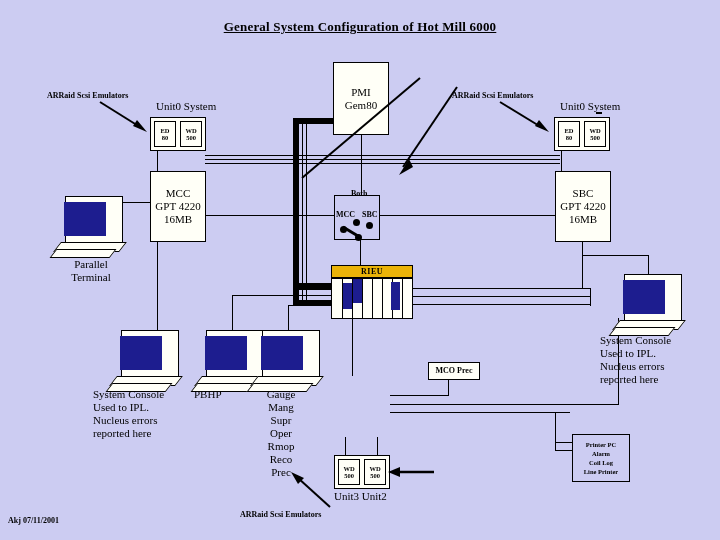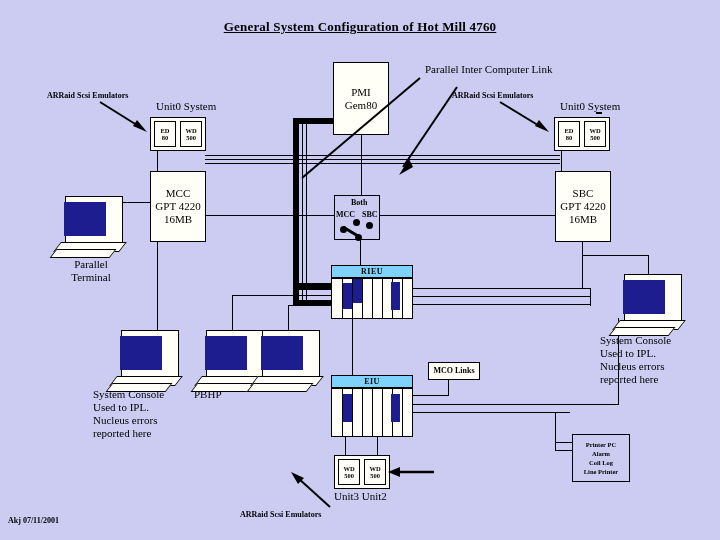--- a/index.html
+++ b/index.html
@@ -58,21 +58,21 @@
   .drive{
     background:#fffff7;border:1.2px solid #000;box-sizing:border-box;
     width:22px;height:26px;
     display:flex;flex-direction:column;align-items:center;justify-content:center;
     font-size:6.5px;line-height:7.5px;font-weight:bold;
   }
   
   .rack{position:absolute;}
   .rack .head{
     position:absolute;left:0;top:0;height:13px;
-    background:#7dd3fc;border:1.5px solid #000;box-sizing:border-box;
+    background:#eab308;border:1.5px solid #000;box-sizing:border-box;
     display:flex;align-items:center;justify-content:center;
     font-size:8px;font-weight:bold;letter-spacing:.5px;
   }
   .rack .body{
     position:absolute;left:0;
     background:#fffff7;border:1.5px solid #000;box-sizing:border-box;
   }
   .rack .slot{position:absolute;top:0;bottom:0;width:1.2px;background:#000;}
   .card{position:absolute;background:#1d1d8f;}
   
@@ -82,21 +82,21 @@
     display:flex;flex-direction:column;align-items:center;justify-content:center;
     font-size:6.5px;line-height:8px;font-weight:bold;text-align:center;
   }
   .arrowsvg{position:absolute;overflow:visible;}
 </style>
 </head>
 <body>
 
 <div id="stage">
 
-  <div class="abs lbl" id="title">General System Configuration of Hot Mill 4760</div>
+  <div class="abs lbl" id="title">General System Configuration of Hot Mill 6000</div>
 
   <div class="abs line vline" style="left:361px;top:135px;height:66px;"></div>
 
   <div class="abs thick" style="left:293px;top:118px;width:40px;height:6px;"></div>
   <div class="abs thick" style="left:293px;top:118px;width:6px;height:188px;"></div>
   <div class="abs line vline" style="left:302px;top:124px;height:182px;"></div>
   <div class="abs line vline" style="left:306px;top:124px;height:182px;"></div>
   <div class="abs thick" style="left:293px;top:300px;width:48px;height:6px;"></div>
 
   <div class="abs line hline" style="left:205px;top:155px;width:355px;"></div>
@@ -146,21 +146,20 @@
   <div class="abs line hline" style="left:582px;top:255px;width:66px;"></div>
 
   <div class="abs line vline" style="left:232px;top:325px;height:12px;"></div>
   <div class="abs line vline" style="left:288px;top:325px;height:12px;"></div>
 
   <div class="abs box" style="left:333px;top:62px;width:56px;height:73px;">
     <span class="lbl lbl-c">PMI
 Gem80</span>
   </div>
 
-  <div class="abs lbl" style="left:425px;top:63px;">Parallel Inter Computer Link</div>
 
   <svg class="arrowsvg" style="left:300px;top:70px;width:130px;height:110px;">
     <line x1="120" y1="8" x2="2" y2="108" stroke="#000" stroke-width="2"></line>
   </svg>
 
   <svg class="arrowsvg" style="left:395px;top:85px;width:70px;height:90px;">
     <line x1="62" y1="2" x2="8" y2="82" stroke="#000" stroke-width="2"></line>
     <polygon points="4,90 14,74 18,82" fill="#000"></polygon>
   </svg>
 
@@ -211,21 +210,21 @@
   <div class="abs line vline" style="left:561px;top:151px;height:20px;"></div>
 
   <div class="abs box" style="left:555px;top:171px;width:56px;height:71px;">
     <span class="lbl lbl-c">SBC
 GPT 4220
 16MB</span>
   </div>
 
   <div class="abs tbox" style="left:334px;top:195px;width:46px;height:45px;">
   </div>
-  <div class="abs lbl-sm" style="left:351px;top:198px;">Both</div>
+  <div class="abs lbl-sm" style="left:351px;top:189px;">Both</div>
   <div class="abs lbl-sm" style="left:336px;top:210px;">MCC</div>
   <div class="abs lbl-sm" style="left:362px;top:210px;">SBC</div>
   <div class="abs dot" style="left:353px;top:219px;"></div>
   <div class="abs dot" style="left:366px;top:222px;"></div>
   <div class="abs dot" style="left:340px;top:226px;"></div>
   <div class="abs dot" style="left:355px;top:234px;"></div>
   <svg class="arrowsvg" style="left:338px;top:222px;width:30px;height:20px;">
     <line x1="5" y1="5" x2="20" y2="14" stroke="#000" stroke-width="3"></line>
   </svg>
 
@@ -249,39 +248,23 @@
       <div class="slot" style="left:40px;"></div>
       <div class="slot" style="left:50px;"></div>
       <div class="slot" style="left:60px;"></div>
       <div class="slot" style="left:70px;"></div>
       <div class="card" style="left:11px;top:4px;width:9px;height:26px;"></div>
       <div class="card" style="left:21px;top:0px;width:9px;height:24px;"></div>
       <div class="card" style="left:59px;top:3px;width:9px;height:28px;"></div>
     </div>
   </div>
 
-  <div class="rack" style="left:331px;top:375px;width:82px;height:62px;">
-    <div class="head" style="width:82px;">
-      <span>EIU</span>
-    </div>
-    <div class="body" style="top:13px;width:82px;height:49px;">
-      <div class="slot" style="left:10px;"></div>
-      <div class="slot" style="left:20px;"></div>
-      <div class="slot" style="left:30px;"></div>
-      <div class="slot" style="left:40px;"></div>
-      <div class="slot" style="left:50px;"></div>
-      <div class="slot" style="left:60px;"></div>
-      <div class="slot" style="left:70px;"></div>
-      <div class="card" style="left:11px;top:5px;width:9px;height:28px;"></div>
-      <div class="card" style="left:59px;top:5px;width:9px;height:28px;"></div>
-    </div>
-  </div>
 
   <div class="abs box" style="left:428px;top:362px;width:52px;height:18px;">
-    <span style="font-size:8px;font-weight:bold;">MCO Links</span>
+    <span style="font-size:8px;font-weight:bold;">MCO Prec</span>
   </div>
 
 
   <div class="pc" style="left:113px;top:330px;width:70px;height:64px;">
     <div class="mon"></div>
     <div class="scr"></div>
     <div class="kbtop"></div>
     <div class="kbbot"></div>
   </div>
   <div class="abs lbl" style="left:93px;top:388px;width:95px;">System Console
@@ -296,20 +279,27 @@
     <div class="kbbot"></div>
   </div>
   <div class="abs lbl" style="left:194px;top:388px;">PBHP</div>
 
   <div class="pc" style="left:254px;top:330px;width:70px;height:64px;">
     <div class="mon"></div>
     <div class="scr"></div>
     <div class="kbtop"></div>
     <div class="kbbot"></div>
   </div>
+  <div class="abs lbl lbl-c" style="left:253px;top:388px;width:56px;">Gauge
+Mang
+Supr
+Oper
+Rmop
+Reco
+Prec</div>
 
   <div class="pc" style="left:616px;top:274px;width:70px;height:64px;">
     <div class="mon"></div>
     <div class="scr"></div>
     <div class="kbtop"></div>
     <div class="kbbot"></div>
   </div>
   <div class="abs lbl" style="left:600px;top:334px;width:110px;">System Console
 Used to IPL.
 Nucleus errors

